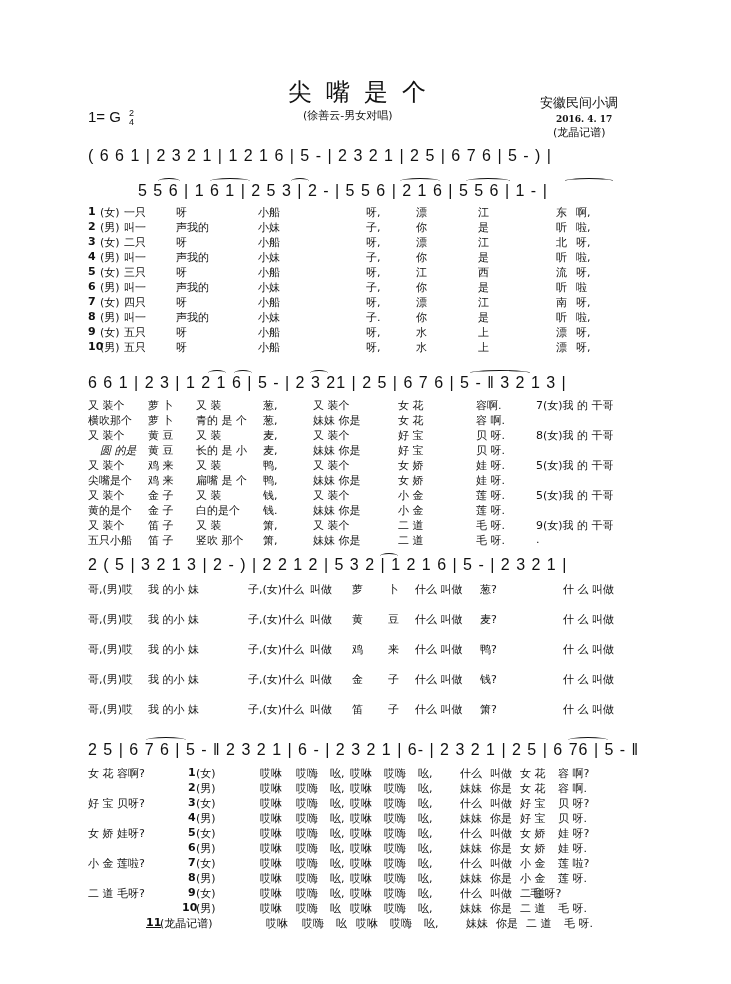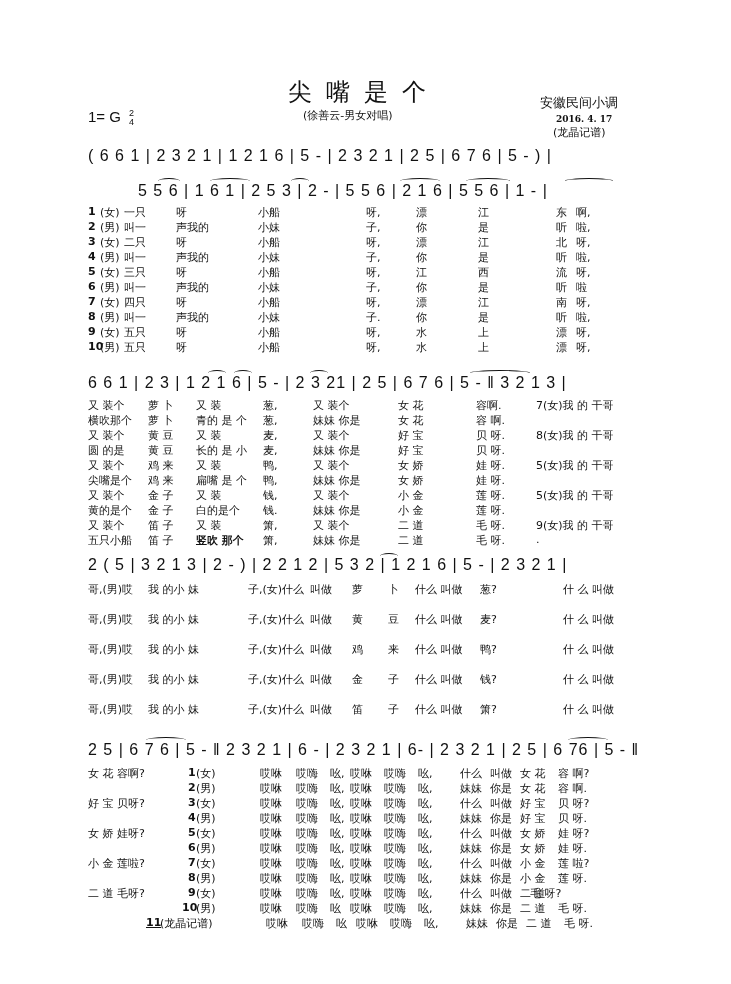--- a/index.html
+++ b/index.html
@@ -201,21 +201,21 @@
       <span class="cell" style="left: 0px;">又 装个</span>
       <span class="cell" style="left: 60px;">黄 豆</span>
       <span class="cell" style="left: 108px;">又  装</span>
       <span class="cell" style="left: 175px;">麦,</span>
       <span class="cell" style="left: 225px;">又  装个</span>
       <span class="cell" style="left: 310px;">好 宝</span>
       <span class="cell" style="left: 388px;">贝 呀.</span>
       <span class="cell verse-num-line" style="left: 448px;">8(女)我 的 干哥</span>
     </div>
     <div class="row" style="height: 15px;">
-      <span class="cell" style="left: 0px;">圆 的是</span>
+      <span class="cell" style="left: 12px; font-style: italic;">圆 的是</span>
       <span class="cell" style="left: 60px;">黄 豆</span>
       <span class="cell" style="left: 108px;">长的 是 小</span>
       <span class="cell" style="left: 175px;">麦,</span>
       <span class="cell" style="left: 225px;">妹妹 你是</span>
       <span class="cell" style="left: 310px;">好 宝</span>
       <span class="cell" style="left: 388px;">贝 呀.</span>
       <span class="cell verse-num-line" style="left: 448px;"></span>
     </div>
     <div class="row" style="height: 15px;">
       <span class="cell" style="left: 0px;">又 装个</span>
@@ -263,21 +263,21 @@
       <span class="cell" style="left: 108px;">又  装</span>
       <span class="cell" style="left: 175px;">箫,</span>
       <span class="cell" style="left: 225px;">又  装个</span>
       <span class="cell" style="left: 310px;">二 道</span>
       <span class="cell" style="left: 388px;">毛 呀.</span>
       <span class="cell verse-num-line" style="left: 448px;">9(女)我 的 干哥</span>
     </div>
     <div class="row" style="height: 15px;">
       <span class="cell" style="left: 0px;">五只小船</span>
       <span class="cell" style="left: 60px;">笛 子</span>
-      <span class="cell" style="left: 108px; font-weight: bold;">竖吹 那个</span>
+      <span class="cell" style="left: 108px;">竖吹 那个</span>
       <span class="cell" style="left: 175px;">箫,</span>
       <span class="cell" style="left: 225px;">妹妹 你是</span>
       <span class="cell" style="left: 310px;">二 道</span>
       <span class="cell" style="left: 388px;">毛 呀.</span>
       <span class="cell verse-num-line" style="left: 448px;">.</span>
     </div>
   </div>
 
 <div class="abs notes" style="left:88px; top:556px;">2  ( 5 | 3 2 1 3 | 2 - ) | 2 2  1 2 | 5 3 2 | 1 2 1 6 | 5  - | 2 3 2 1 |</div>
 <div class="slur" style="left:380px; top:553px; width:18px;"></div>

